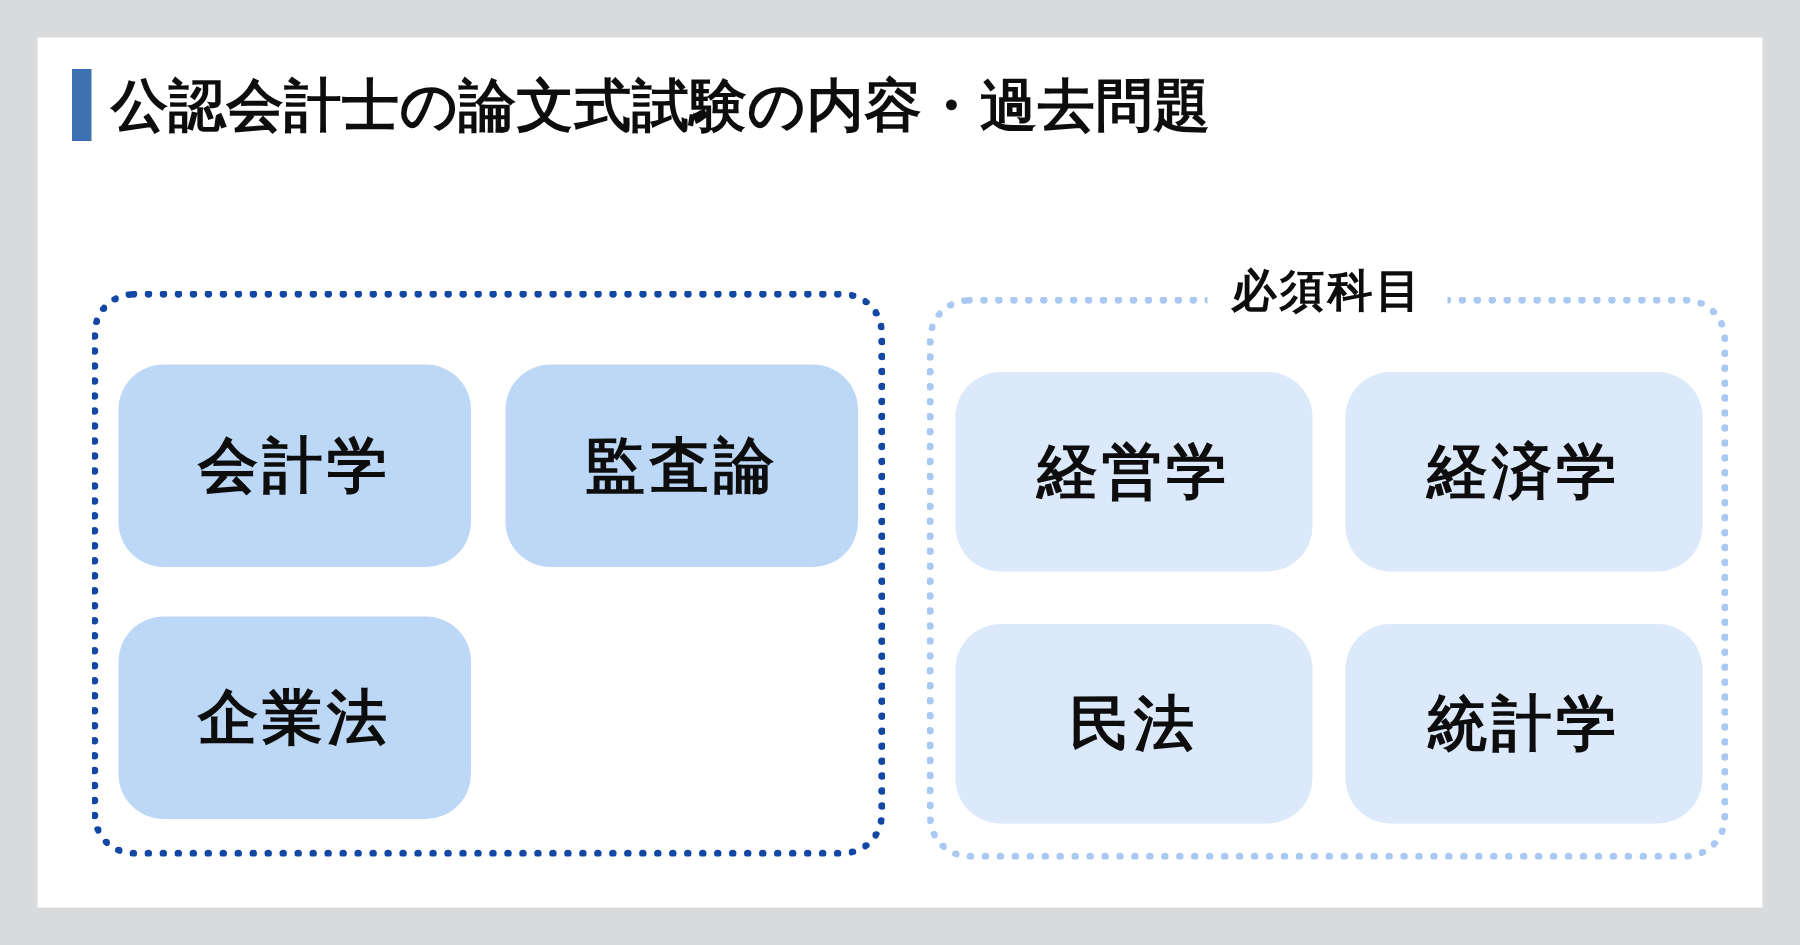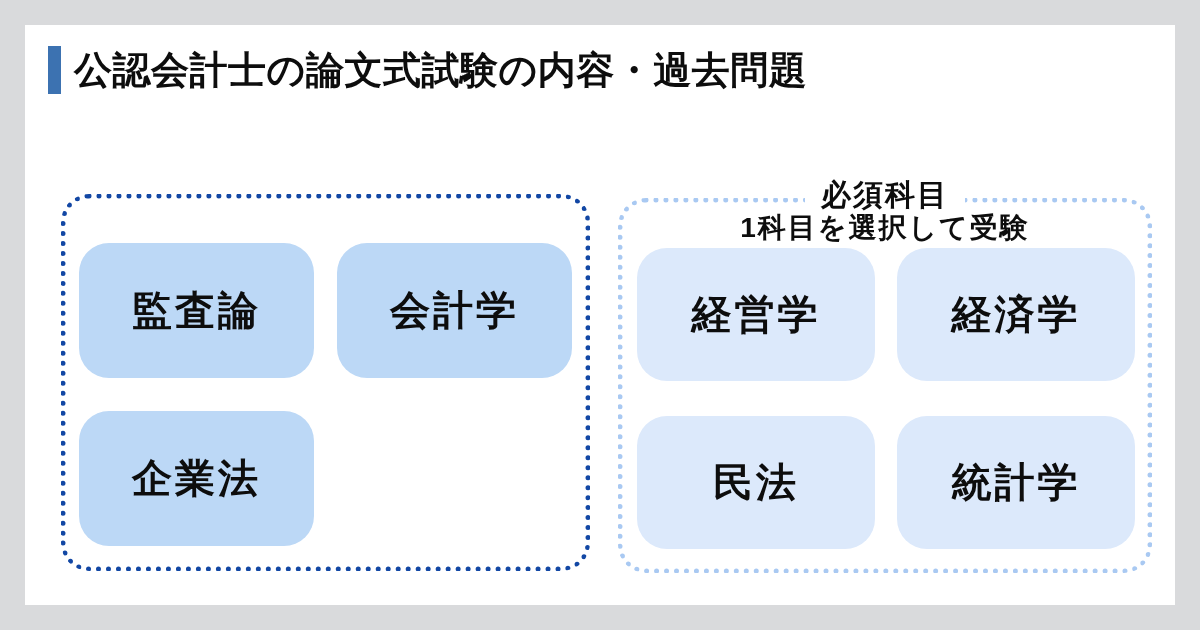--- a/index.html
+++ b/index.html
@@ -153,34 +153,33 @@
 
 <div class="frame">
   <div class="card">
 
     <div class="accent-bar"></div>
     <h1 class="page-title">公認会計士の論文式試験の内容・過去問題</h1>
 
     <section class="group required">
       <div class="subject-grid">
         <div class="subject-card">
-          <span>監査論</span>
+          <span>会計学</span>
         </div>
         <div class="subject-card">
-          <span>会計学</span>
+          <span>監査論</span>
         </div>
         <div class="subject-card">
           <span>企業法</span>
         </div>
       </div>
     </section>
 
     <section class="group elective">
       <span class="group-label">必須科目</span>
-      <div class="group-note">1科目を選択して受験</div>
       <div class="subject-grid">
         <div class="subject-card">
           <span>経営学</span>
         </div>
         <div class="subject-card">
           <span>経済学</span>
         </div>
         <div class="subject-card">
           <span>民法</span>
         </div>

